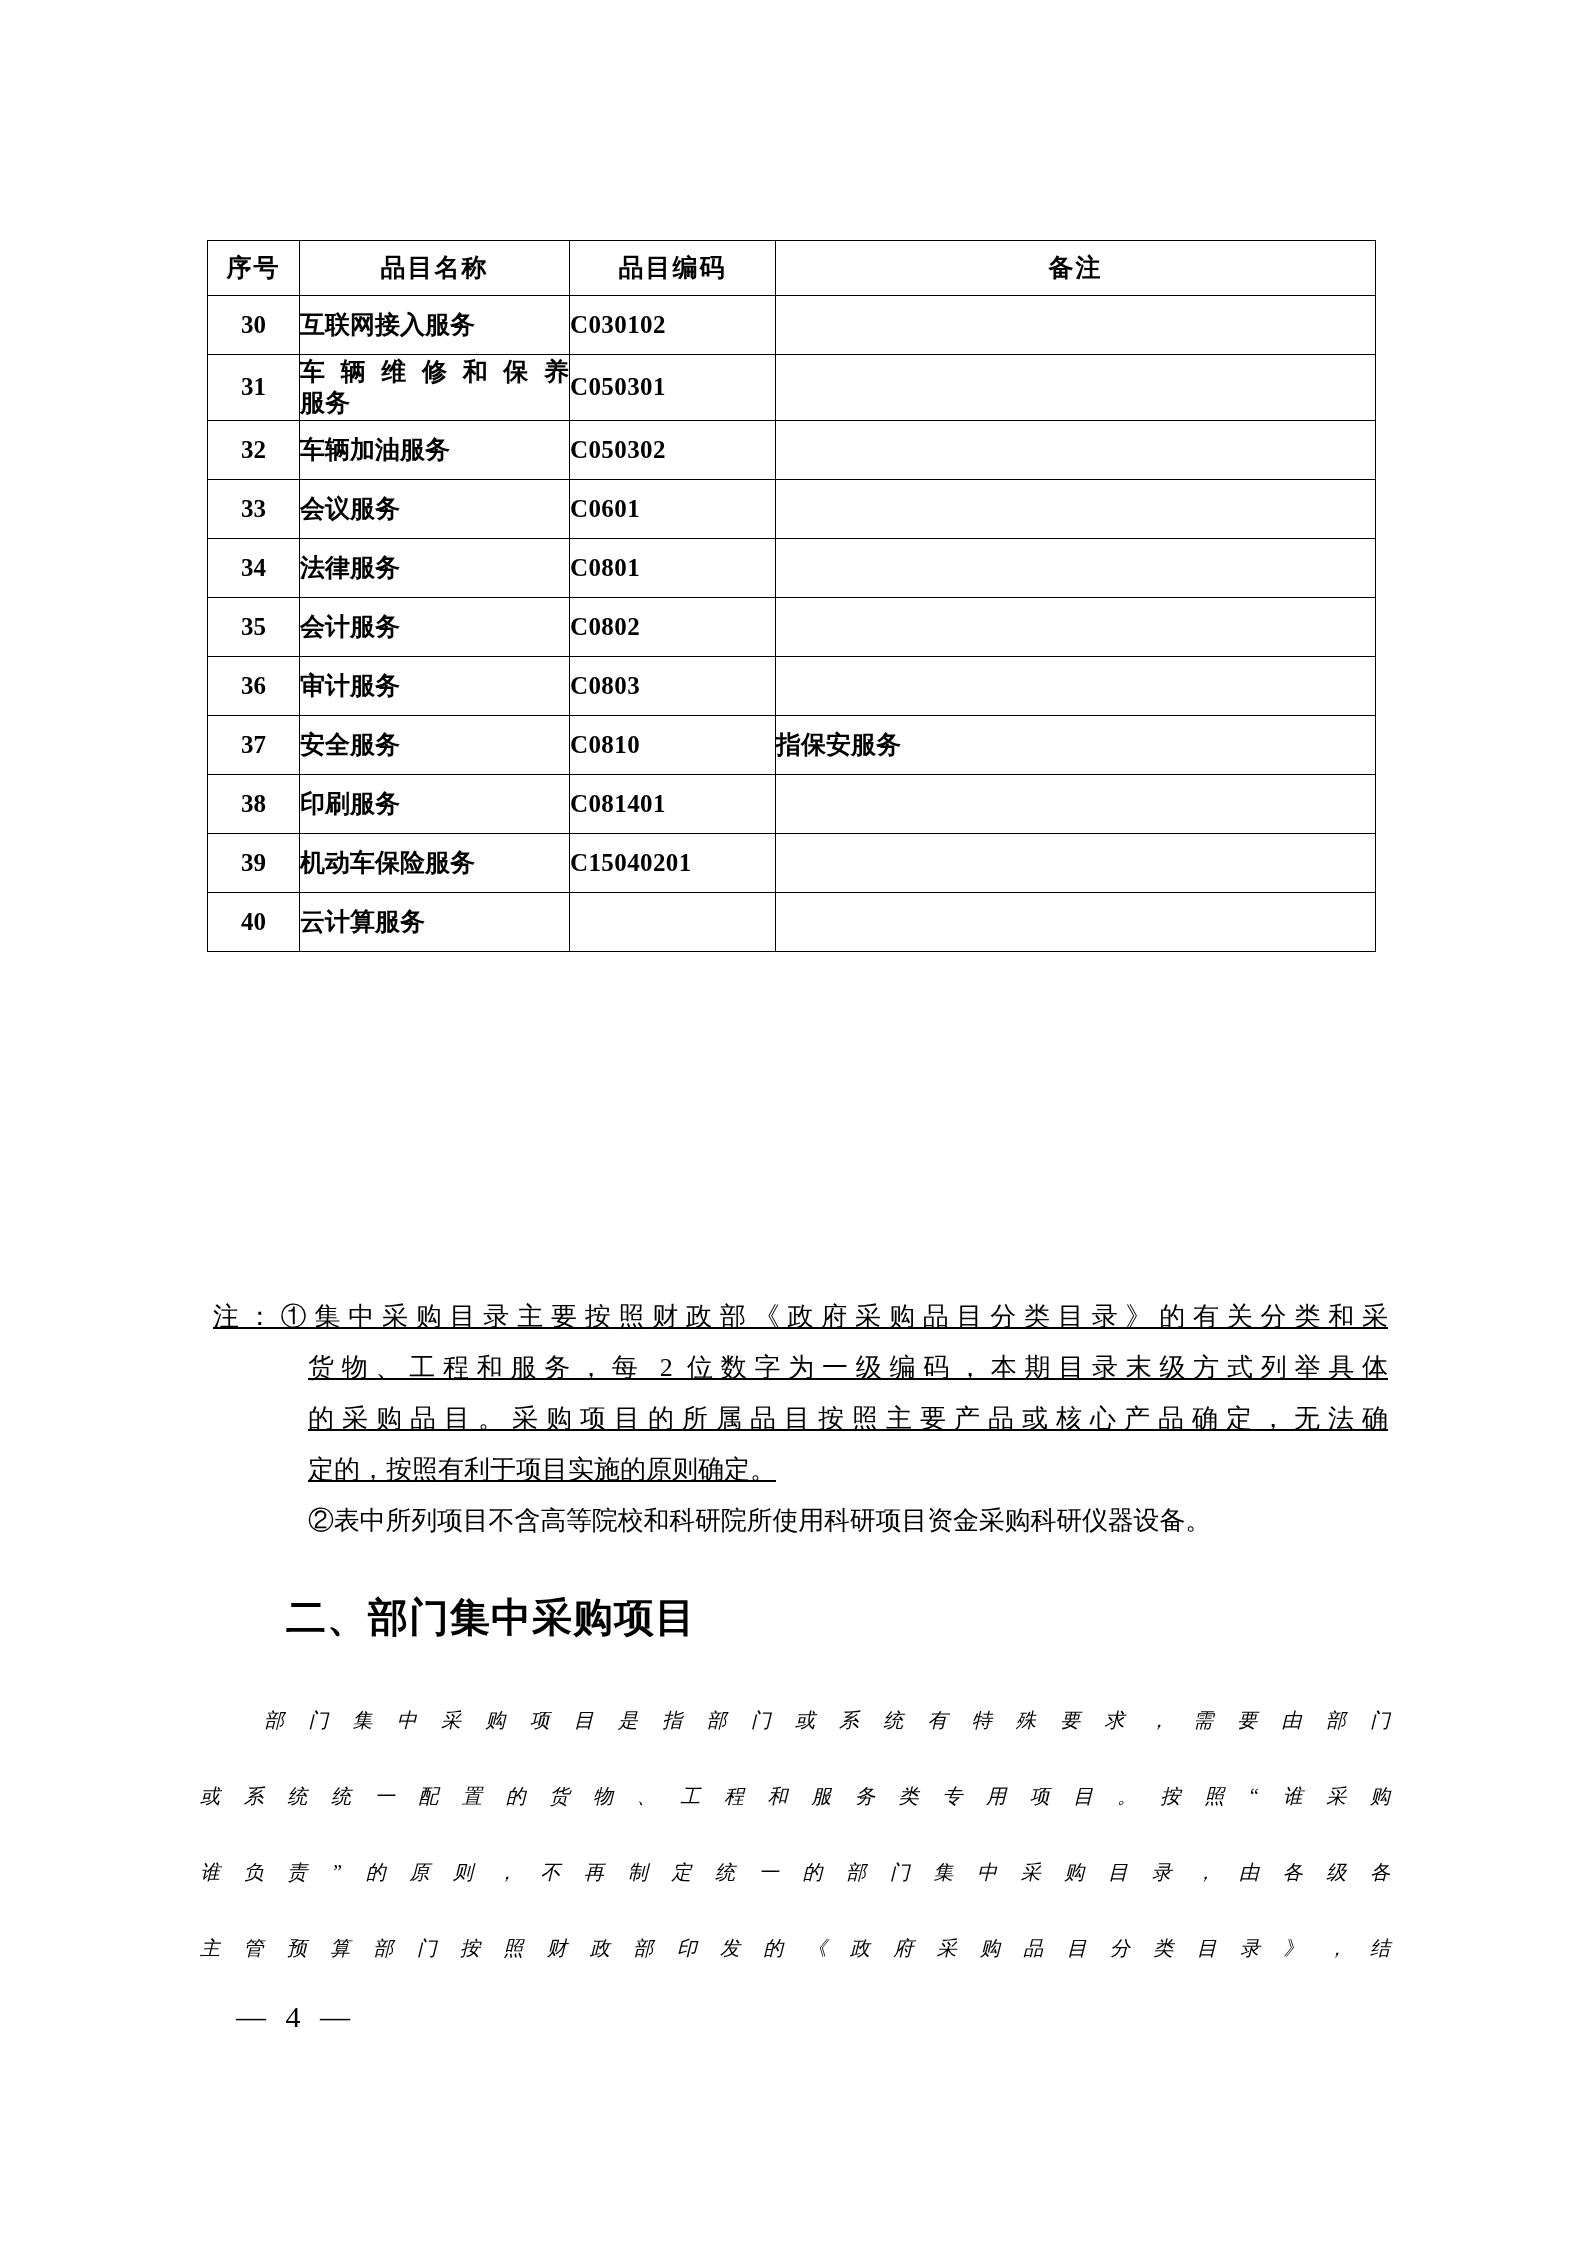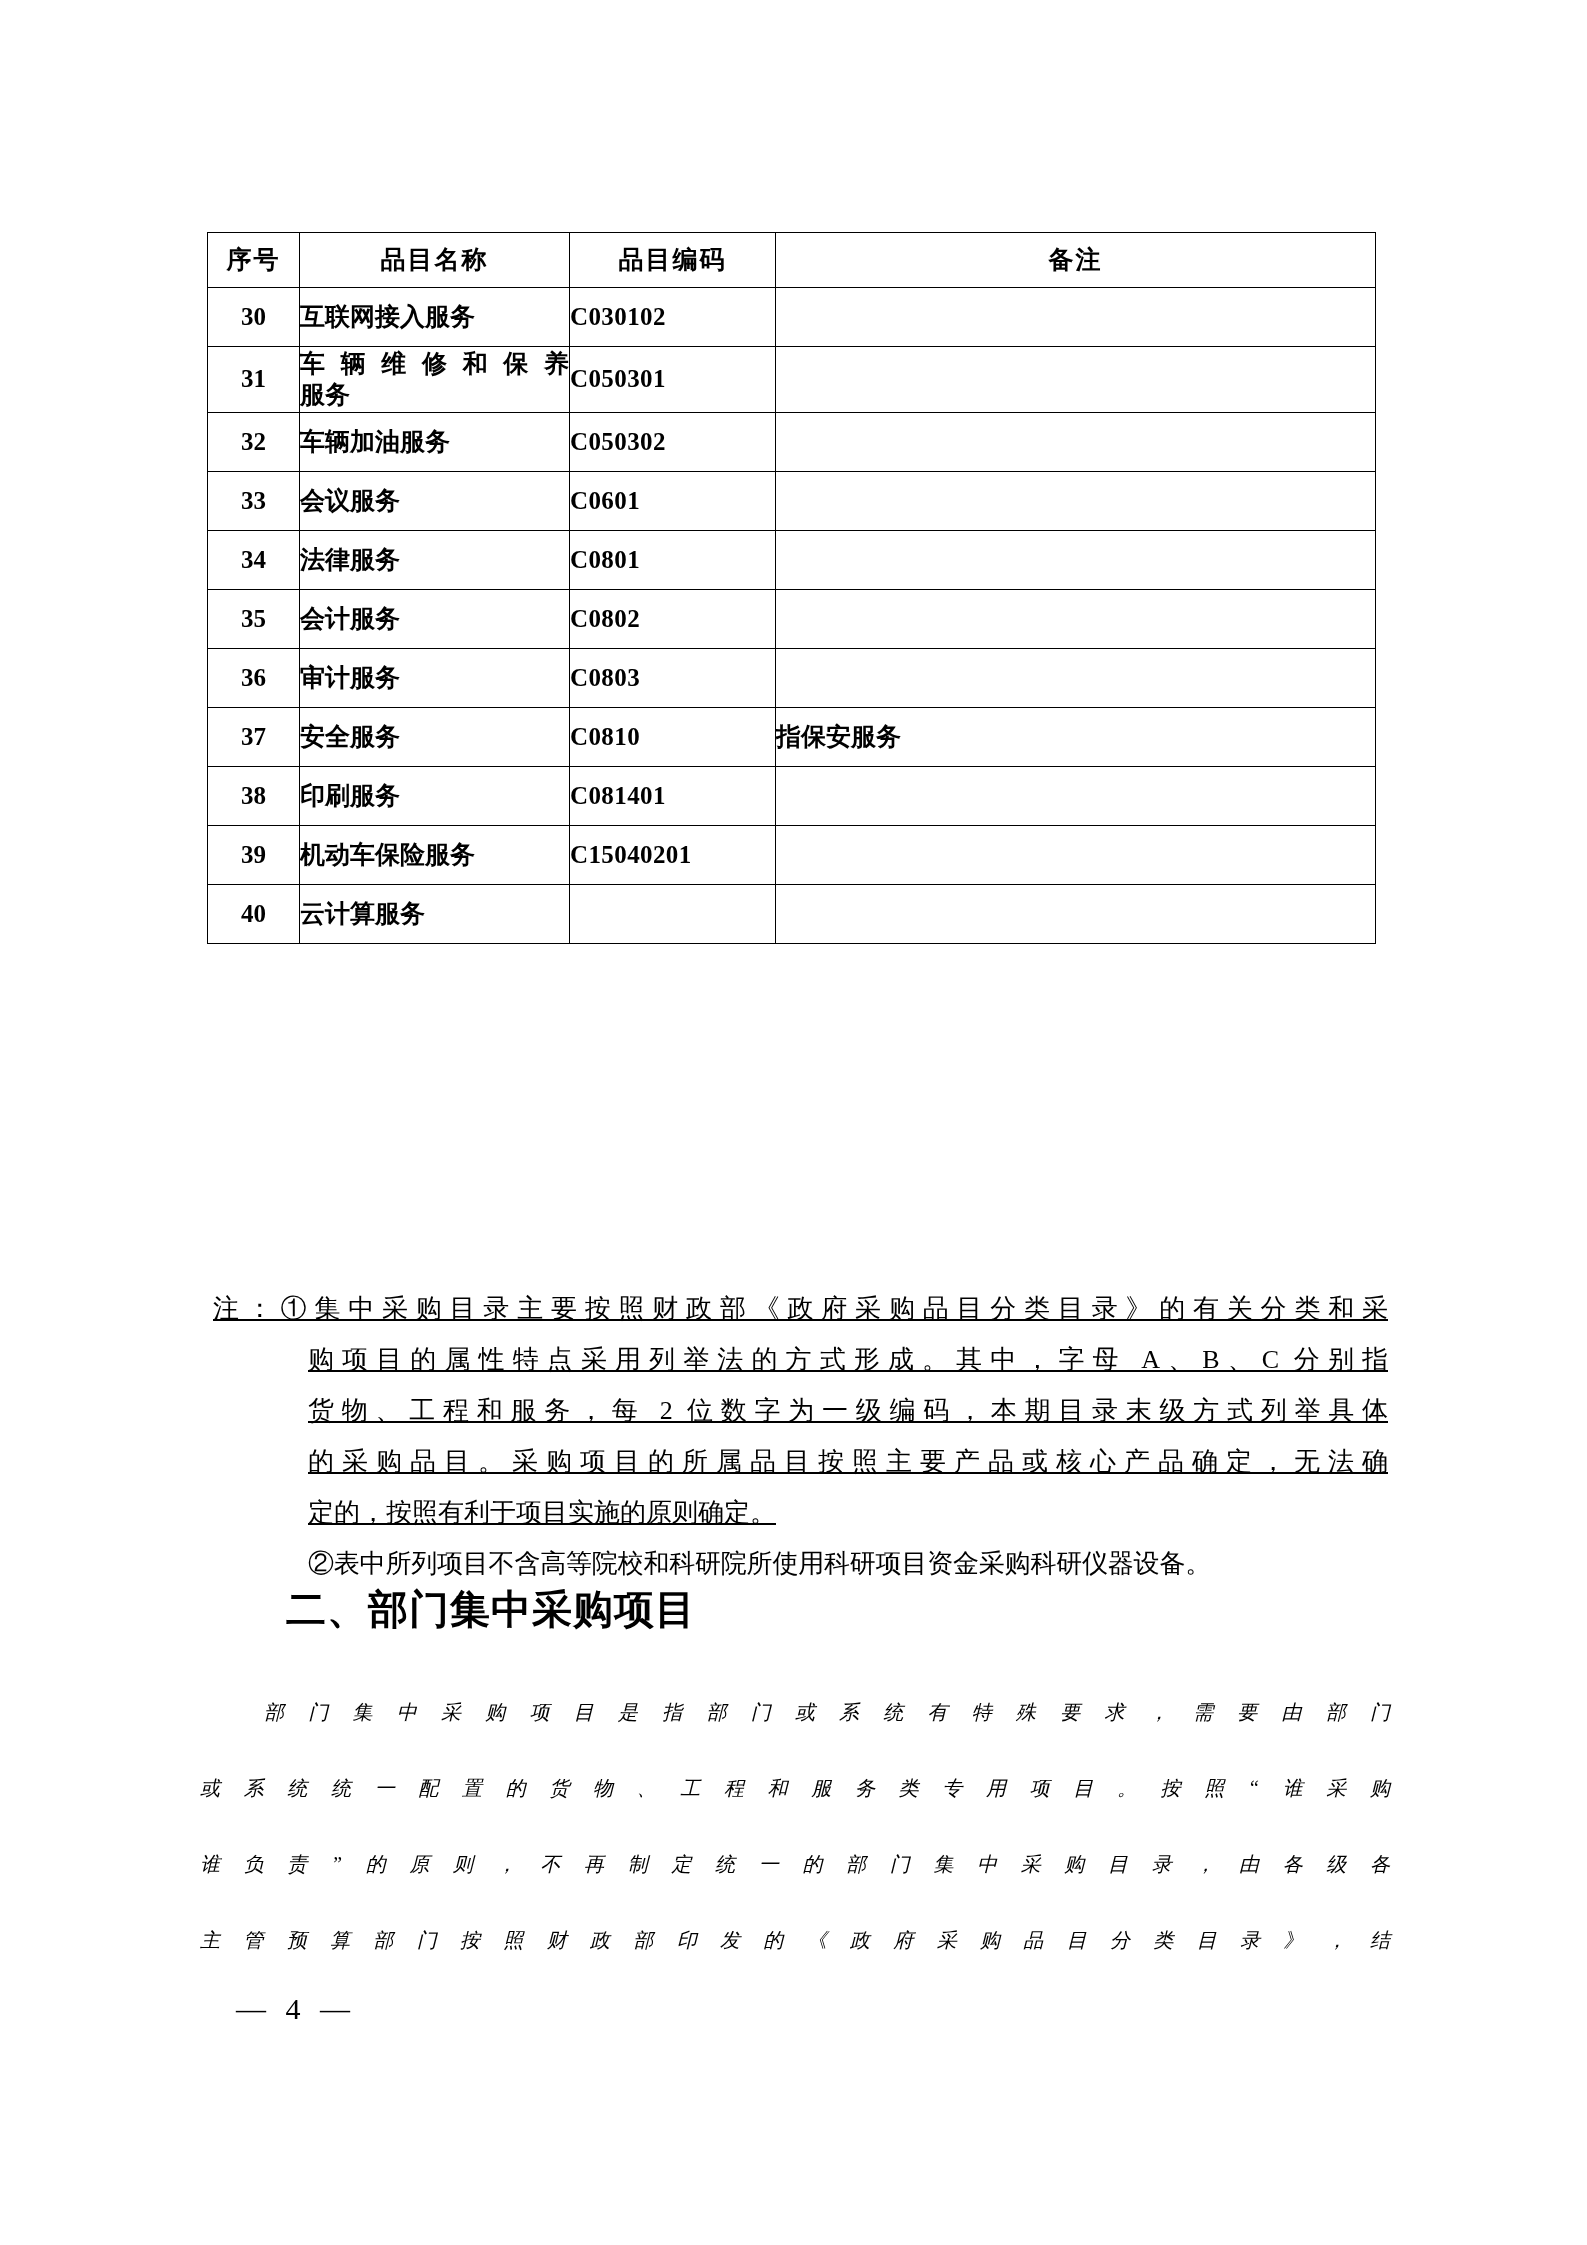--- a/index.html
+++ b/index.html
@@ -11,21 +11,21 @@
     width: 1587px;
     height: 2245px;
     position: relative;
     font-family: "Liberation Serif", "DejaVu Serif", serif;
     color: #000000;
     overflow: hidden;
   }
 
   .page {
     position: absolute;
-    left: 0; top: 0;
+    left: 0; top: 8px;
     width: 1587px;
     height: 1917px;
     background: #ffffff;
   }
 
   
   .table-wrap {
     position: absolute;
     left: 207px;
     top: 232px;
@@ -287,21 +287,20 @@
           <td class="code"></td>
           <td class="note"></td>
         </tr>
 
       </tbody>
     </table>
   </div>
 
   <div class="notes">
     <div class="note-line">注：①集中采购目录主要按照财政部《政府采购品目分类目录》的有关分类和采</div>
-    <div class="note-line note-indent">购项目的属性特点采用列举法的方式形成。其中，字母 A、B、C 分别指</div>
     <div class="note-line note-indent">货物、工程和服务，每 2 位数字为一级编码，本期目录末级方式列举具体</div>
     <div class="note-line note-indent">的采购品目。采购项目的所属品目按照主要产品或核心产品确定，无法确</div>
     <div class="note-line note-indent last">定的，按照有利于项目实施的原则确定。</div>
     <div class="note-item2">②表中所列项目不含高等院校和科研院所使用科研项目资金采购科研仪器设备。</div>
   </div>
 
   <div class="section-heading">二、部门集中采购项目</div>
 
   <div class="body-para">
     <div class="pline indent">部门集中采购项目是指部门或系统有特殊要求，需要由部门</div>

